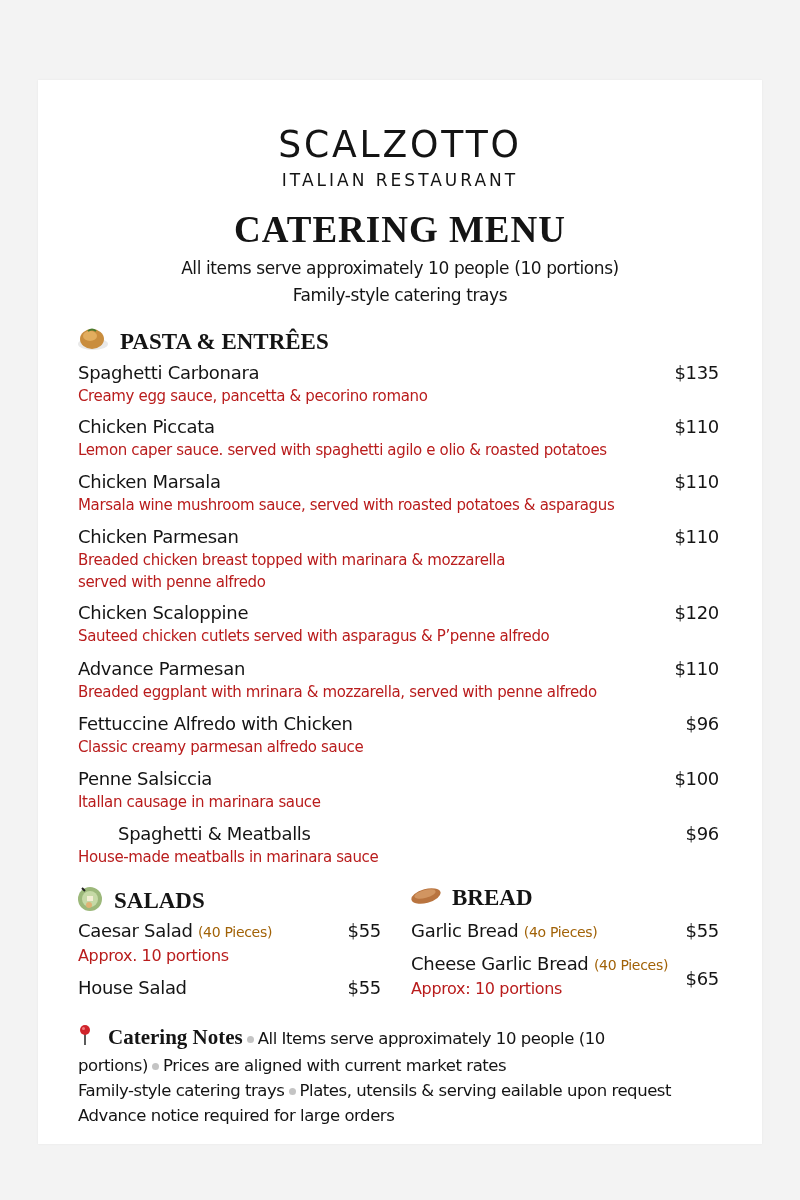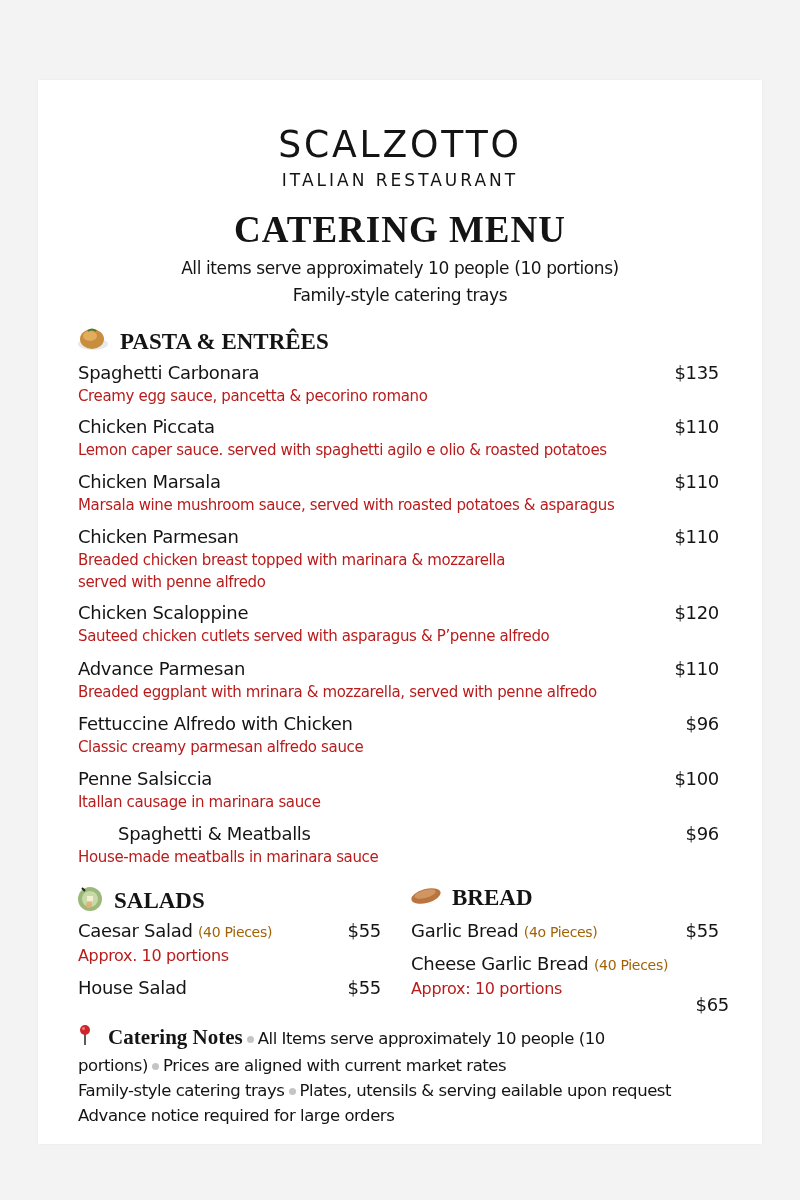--- a/index.html
+++ b/index.html
@@ -170,21 +170,21 @@
   </div>
   <div class="abs item-name" style="left:373px; top:840px;">
     <span>Garlic Bread</span>
     <span class="small-note">(4o Pieces)</span>
   </div>
   <div class="abs price" style="right:43px; top:840px;">$55</div>
   <div class="abs item-name" style="left:373px; top:873px;">
     <span>Cheese Garlic Bread</span>
     <span class="small-note">(40 Pieces)</span>
   </div>
-  <div class="abs price" style="right:33px; top:888px;margin-top:26px;">$65</div>
+  <div class="abs price" style="right:43px; top:888px;">$65</div>
   <div class="abs item-desc" style="left:373px; top:899px; font-size:16px;">Approx: 10 portions</div>
 
   <div class="abs notes" style="left:40px; top:944px; width:660px;">
     <div>
       <span style="display:inline-block; width:30px; vertical-align:-2px;">
         <svg width="14" height="22" viewBox="0 0 14 22">
           <line x1="7" y1="8" x2="7" y2="21" stroke="#333" stroke-width="1.6"></line>
           <circle cx="7" cy="6" r="5" fill="#d0242b"></circle>
           <circle cx="5.5" cy="4.5" r="1.5" fill="#f07a7e"></circle>
         </svg>

